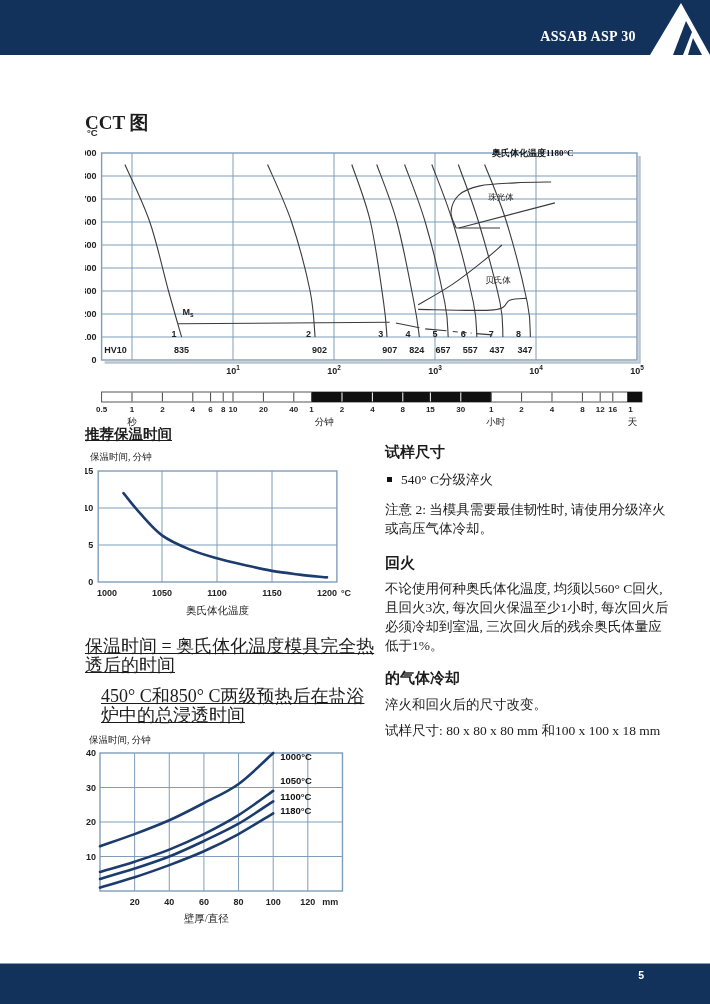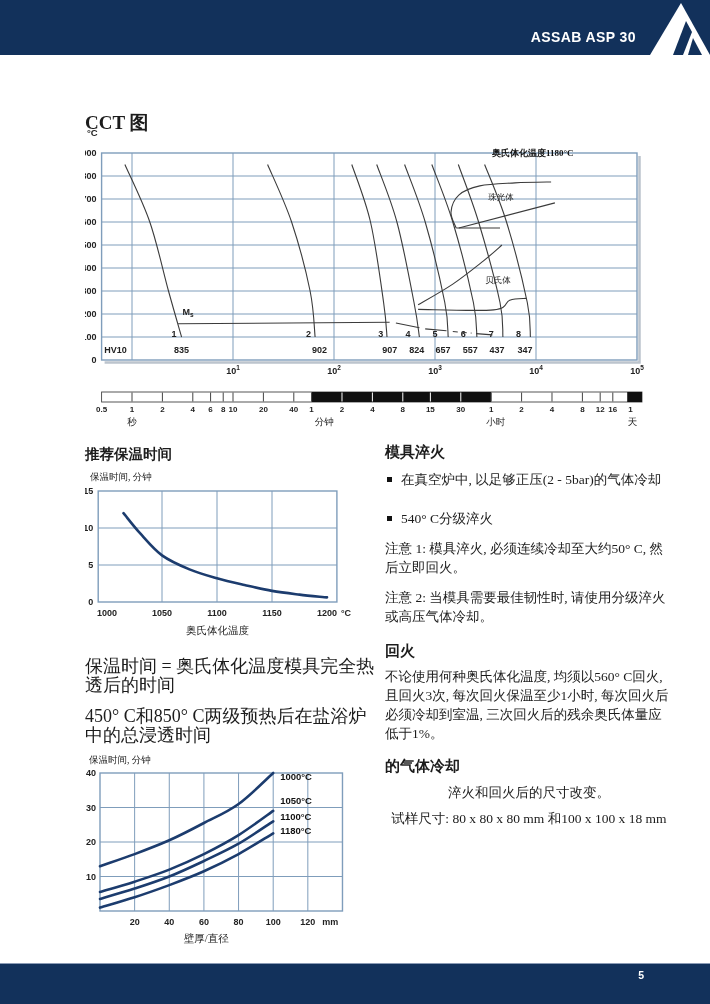--- a/index.html
+++ b/index.html
@@ -3,47 +3,47 @@
 <meta charset="utf-8">
 <style>
   html,body{margin:0;padding:0;background:#fff;}
   .page{position:relative;width:710px;height:1004px;background:#ffffff;overflow:hidden;
         font-family:"Liberation Serif",serif;color:#1c1c1c;}
   
   .band{position:absolute;left:0;width:710px;background:#12315b;}
   .band.top{top:0;height:55px;}
   .band.bottom{top:963px;height:41px;border-top:1px solid #8b9bb5;}
   .header-title{position:absolute;top:29px;right:74px;color:#fff;
-        font-family:Liberation Sans, sans-serif;font-weight:bold;font-size:14px;letter-spacing:.4px;}
+        font-family:Liberation Serif, serif;font-weight:bold;font-size:14px;letter-spacing:.4px;}
   .logo{position:absolute;right:0;top:0;width:66px;height:55px;}
   .page-num{position:absolute;top:969px;right:66px;color:#fff;
         font-family:"Liberation Sans",sans-serif;font-weight:600;font-size:10.5px;}
   
   .cct-title{position:absolute;left:85px;top:110px;font-size:19px;font-weight:bold;}
   .cct-yunit{position:absolute;left:87px;top:127px;font-family:"Liberation Sans",sans-serif;
         font-weight:600;font-size:9.5px;color:#222;}
   #cct-svg{position:absolute;left:85px;top:140px;}
   
-  .left-col{position:absolute;left:85px;top:445px;width:292px;}
+  .left-col{position:absolute;left:85px;top:425px;width:292px;text-decoration:underline;}
   .right-col{position:absolute;left:385px;top:443px;width:288px;font-size:13.5px;line-height:19px;}
   .left-col h3{margin:0;font-size:14.5px;font-weight:bold;}
   .right-col h3{margin:0;font-size:15px;font-weight:bold;}
   #hold-svg{display:block;margin-top:4px;}
   #soak-svg{display:block;margin-top:6px;}
   .lnote{margin:14px 0 0 0;font-size:18px;line-height:19px;}
-  .lnote+.lnote{margin-top:12px;}
+  .lnote+.lnote{margin-top:12px;margin-left:16px;}
   .bullets{margin-top:8px;}
   .bullet{display:flex;margin-top:0;}
   .bullet+.bullet{margin-top:20px;}
   .sq{flex:0 0 auto;width:5px;height:5px;background:#111;margin:7px 9px 0 2px;}
   .rnote{margin:11px 0 0 0;}
   .temper-h{margin-top:16px !important;}
   .temper-body{margin:6px 0 0 0;}
   .dim-h{margin-top:14px !important;}
-  .dim-p{margin:7px 0 0 0;text-align:center;}
+  .dim-p{margin:7px 0 0 0;}
   
   .tick{font:600 9px "Liberation Sans",sans-serif;fill:#222;}
   .tick8{font:600 8px "Liberation Sans",sans-serif;fill:#222;}
   .num{font:600 9px "Liberation Sans",sans-serif;fill:#222;}
   .cjk8{font:8.5px "Liberation Serif",serif;fill:#222;}
   .cjk9{font:9.5px "Liberation Serif",serif;fill:#222;}
   .cjk9b{font:600 9px "Liberation Serif",serif;fill:#111;}
   .axlabel{font:10.5px "Liberation Serif",serif;fill:#222;}
   .cool{fill:none;stroke:#3b3b3b;stroke-width:1.1;}
   .outline{fill:none;stroke:#3b3b3b;stroke-width:1.1;}
@@ -252,32 +252,27 @@
         <text x="195.128" y="53.05" class="slabel" text-anchor="start">1050°C</text>
         <path d="M15.0,147.9C20.8,146.2 38.1,141.3 49.6,137.6C61.2,133.8 72.7,130.1 84.3,125.5C95.8,120.9 107.4,115.4 118.9,110.0C130.5,104.5 142.0,99.3 153.6,92.7C165.1,86.1 182.4,74.0 188.2,70.3" class="navy" stroke-width="2.2"></path>
         <text x="195.128" y="69.26499999999999" class="slabel" text-anchor="start">1100°C</text>
         <path d="M15.0,156.6C20.8,154.8 38.1,149.9 49.6,146.2C61.2,142.5 72.7,138.4 84.3,134.1C95.8,129.8 107.4,125.5 118.9,120.3C130.5,115.1 142.0,109.4 153.6,103.1C165.1,96.7 182.4,85.8 188.2,82.4" class="navy" stroke-width="2.2"></path>
         <text x="195.128" y="83.065" class="slabel" text-anchor="start">1180°C</text>
         <text x="121.24000000000001" y="191" class="axlabel" text-anchor="middle">壁厚/直径</text>
       </svg>
   </div>
 
   <div class="right-col">
-    <h3>模具淬火</h3>
+    <h3>试样尺寸</h3>
     <div class="bullets">
-      <div class="bullet">
-        <span class="sq"></span>
-        <span>在真空炉中, 以足够正压(2 - 5bar)的气体冷却</span>
-      </div>
       <div class="bullet">
         <span class="sq"></span>
         <span>540° C分级淬火</span>
       </div>
     </div>
-    <p class="rnote">注意 1: 模具淬火, 必须连续冷却至大约50° C, 然后立即回火。</p>
     <p class="rnote">注意 2: 当模具需要最佳韧性时, 请使用分级淬火或高压气体冷却。</p>
 
     <h3 class="temper-h">回火</h3>
     <p class="temper-body">不论使用何种奥氏体化温度, 均须以560° C回火, 且回火3次, 每次回火保温至少1小时, 每次回火后必须冷却到室温, 三次回火后的残余奥氏体量应低于1%。</p>
 
     <h3 class="dim-h">的气体冷却</h3>
     <p class="dim-p">淬火和回火后的尺寸改变。</p>
     <p class="dim-p">试样尺寸: 80 x 80 x 80 mm 和100 x 100 x 18 mm</p>
   </div>
 

